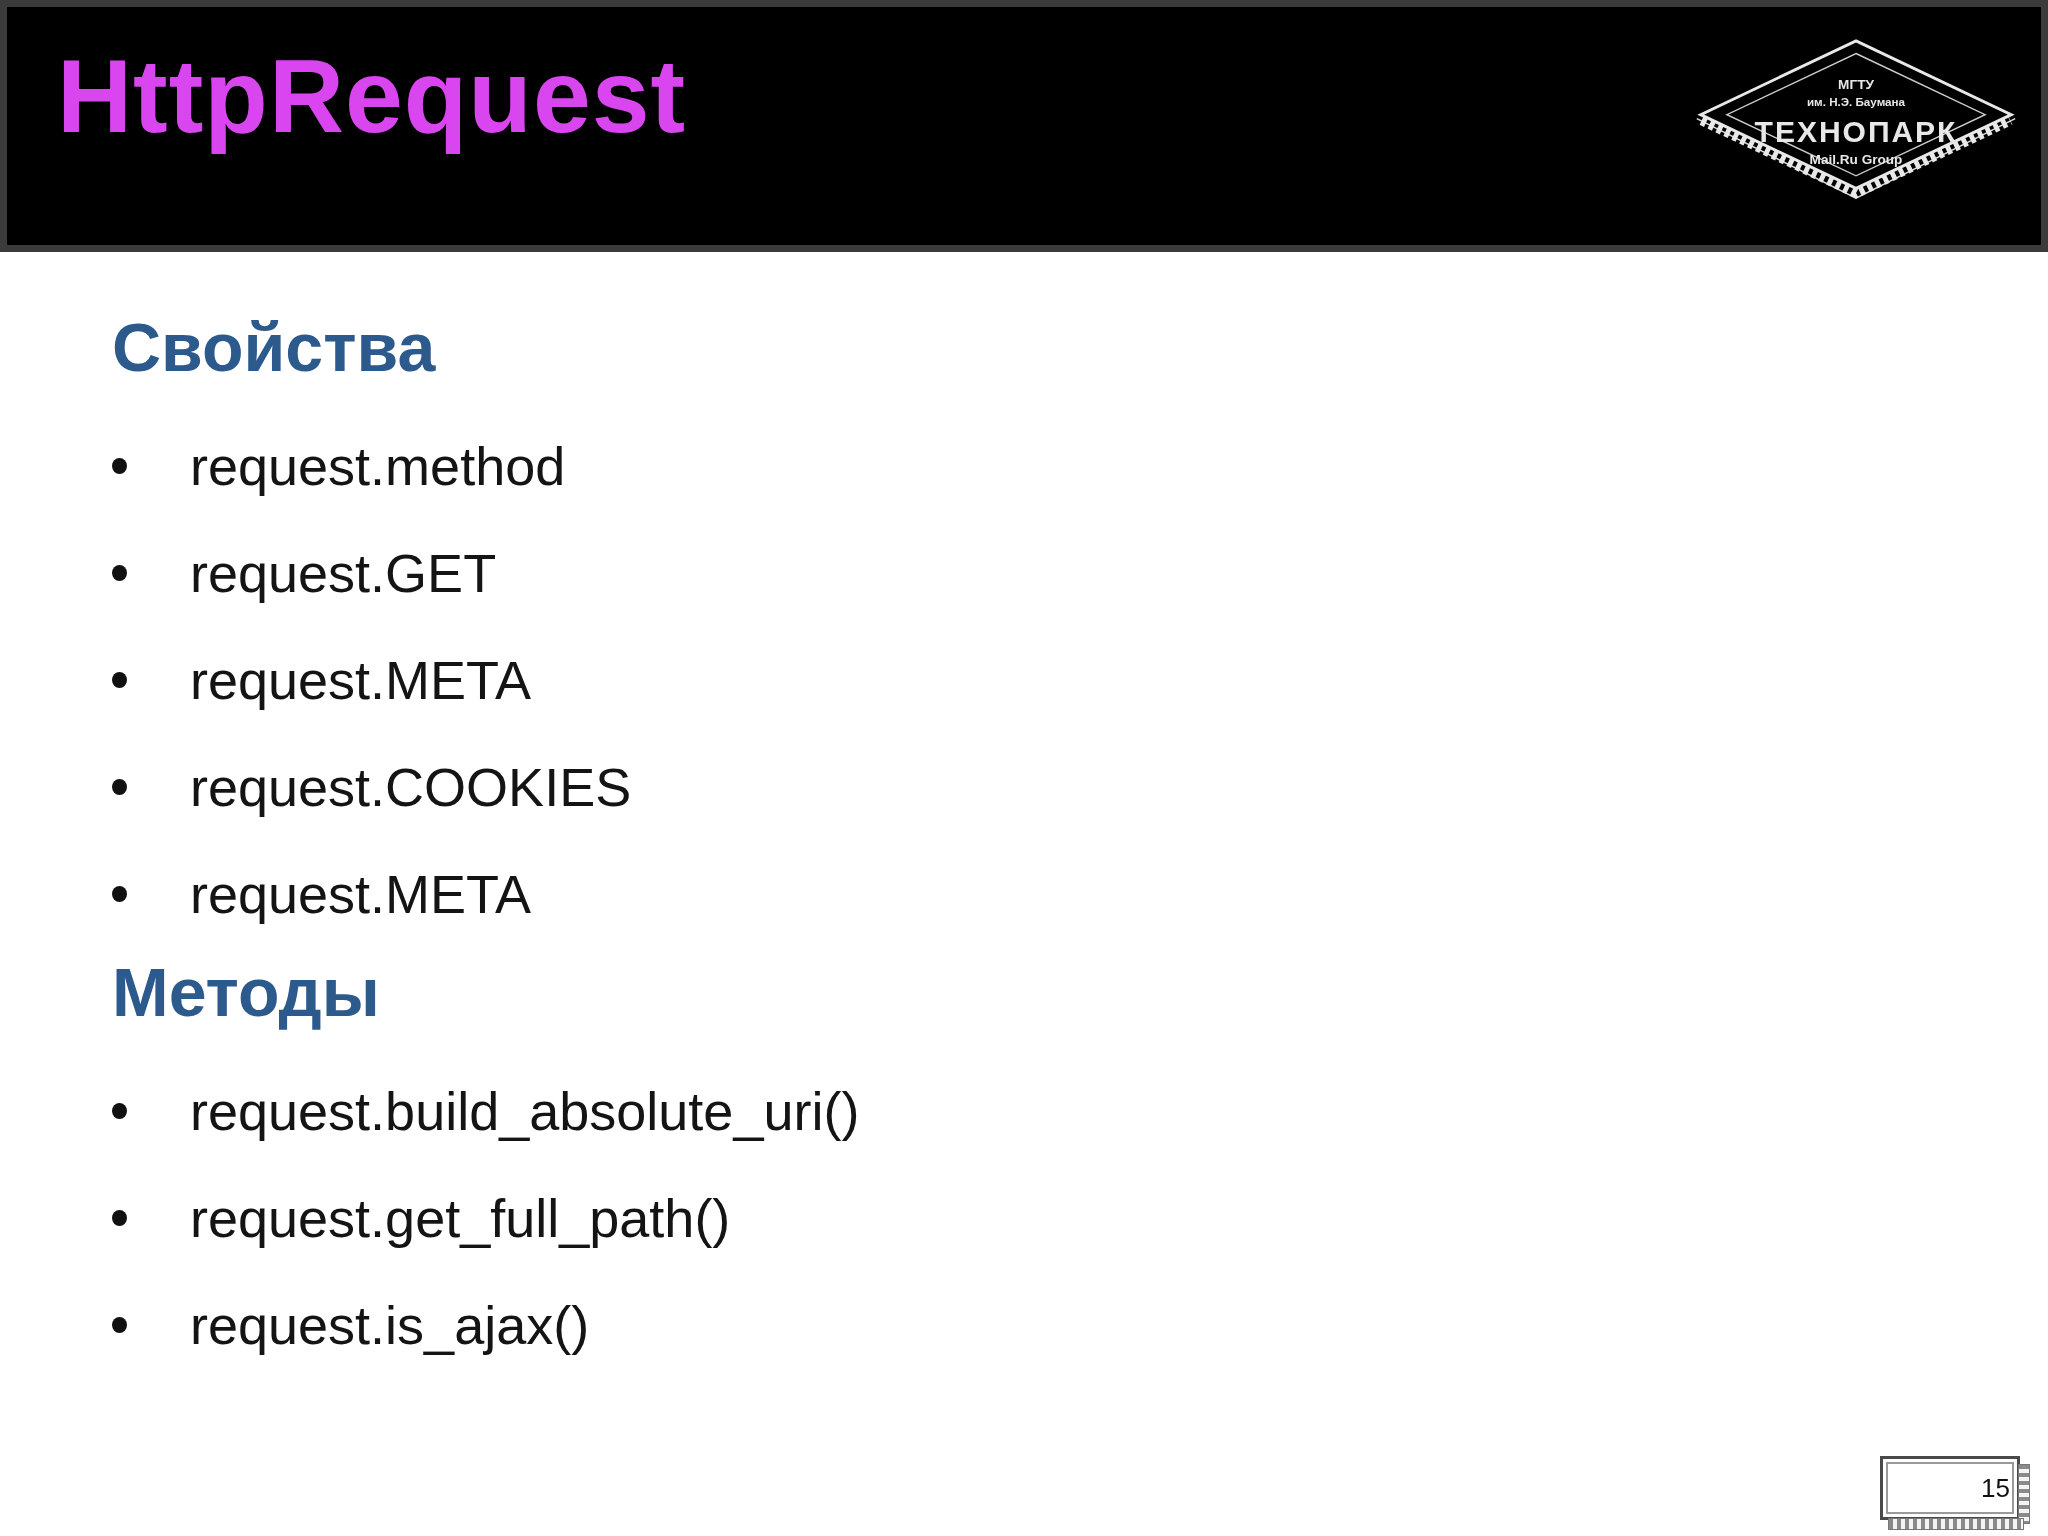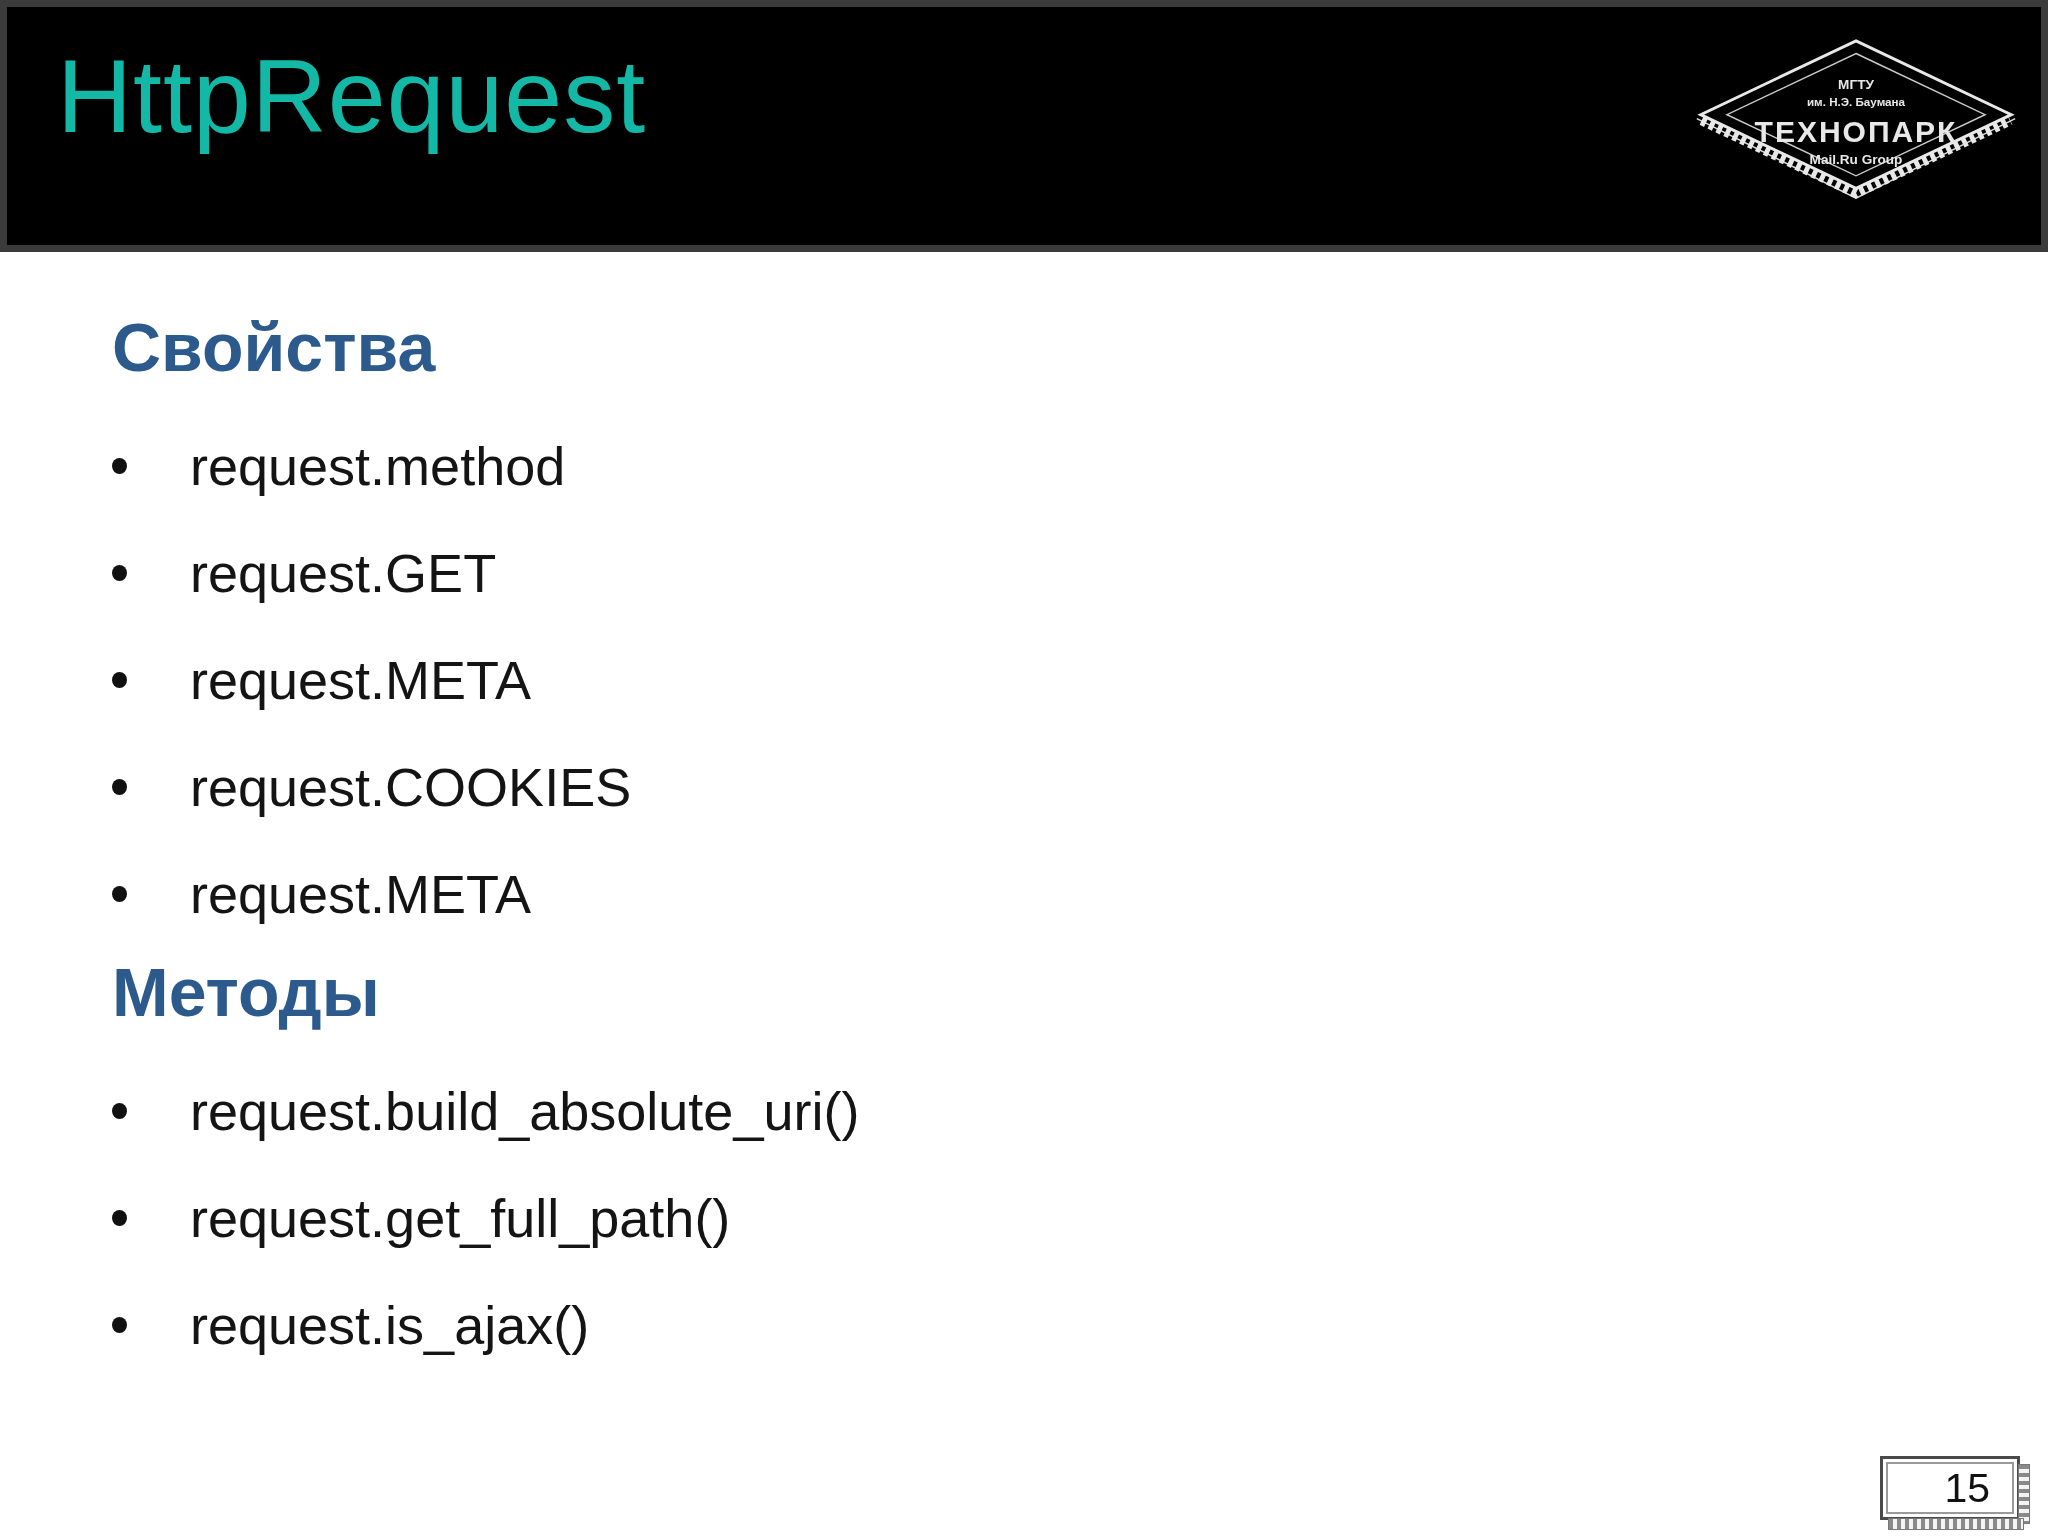--- a/index.html
+++ b/index.html
@@ -24,22 +24,22 @@
     height: 252px;
     background: #000000;
     border: 7px solid #3b3b3b;
     box-sizing: border-box;
   }
   .slide-title {
     position: absolute;
     left: 50px;
     top: 30px;
     font-size: 104px;
-    font-weight: normal;
-    color: #14b8a6;
+    font-weight: bold;
+    color: #d946ef;
     letter-spacing: 1px;
     white-space: nowrap;
   }
   .logo {
     position: absolute;
     top: 28px;
     right: 20px;
     width: 330px;
     height: 170px;
   }
@@ -102,22 +102,22 @@
     border: 3px solid #4a4a4a;
     box-sizing: border-box;
   }
   .page-box-inner {
     position: absolute;
     top: 3px; left: 3px; right: 3px; bottom: 3px;
     border: 2px solid #9a9a9a;
     display: flex;
     align-items: center;
     justify-content: flex-end;
-    padding-right: 22px;
-    font-size: 41px;
+    padding-right: 2px;
+    font-size: 26px;
     color: #111111;
   }
   .rib-right {
     position: absolute;
     top: 5px;
     right: -13px;
     width: 10px;
     height: 100%;
     background: repeating-linear-gradient(180deg, #8a8a8a 0 4px, #f4f4f4 4px 8px);
     border: 1px solid #777777;

